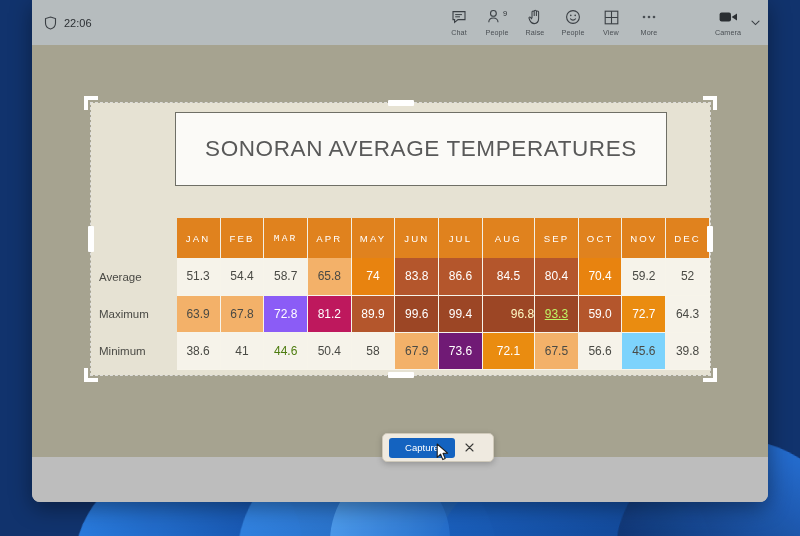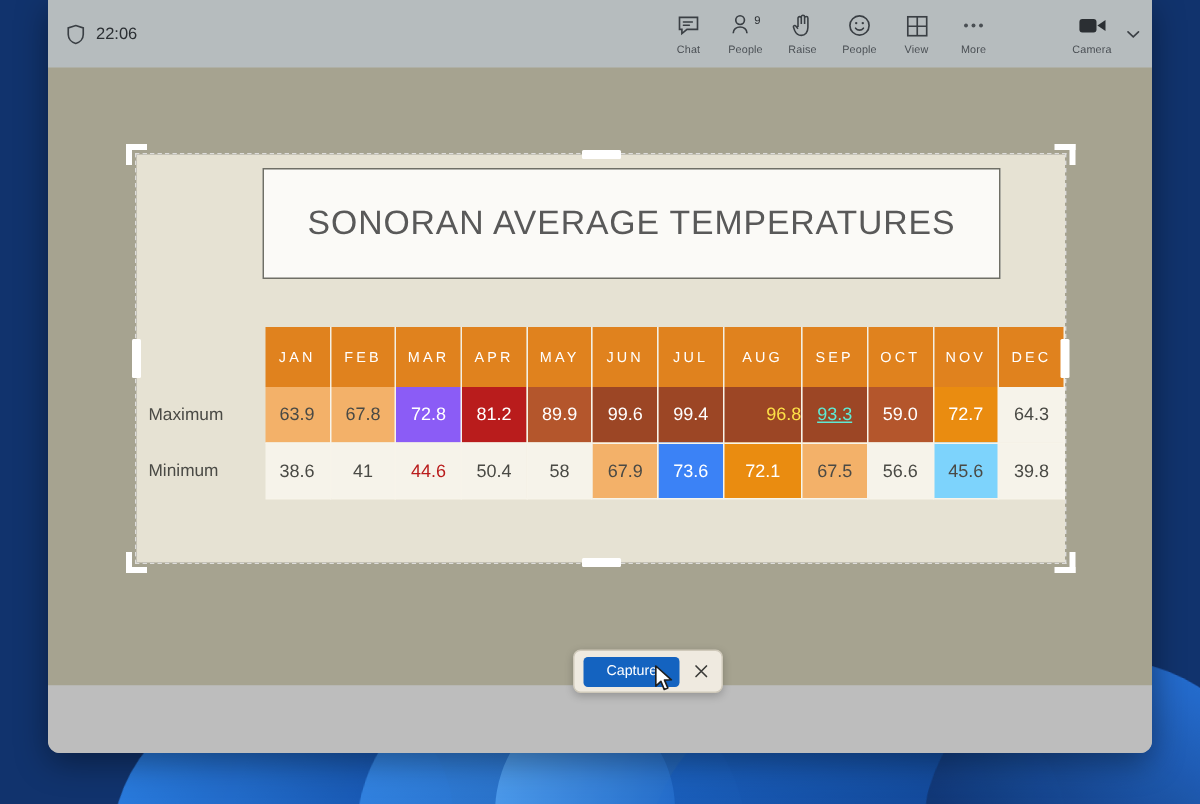--- a/index.html
+++ b/index.html
@@ -162,21 +162,21 @@
     text-align: center;
     font-size: 12px;
     border-right: 1px solid #f7f4ea;
     border-bottom: 1px solid #f7f4ea;
   }
 
   
   #capture-bar {
     position: absolute;
     left: 350px; top: 388px;
-    width: 100px; height: 29px;
+    width: 112px; height: 29px;
     background: #efeae0;
     border: 1px solid #cfc9ba;
     border-radius: 5px;
     box-shadow: 0 2px 6px rgba(0,0,0,0.22);
     display: flex; align-items: center; gap: 6px;
     padding: 0 6px;
     z-index: 20;
   }
   #capture-button {
     width: 66px; height: 20px;
@@ -315,57 +315,72 @@
       <div id="slide-title-box">
         <div id="slide-title">SONORAN AVERAGE TEMPERATURES</div>
       </div>
 
       <table id="heat-table">
         <thead>
           <tr>
             <th class="corner-cell"></th>
           <th class="mhead" style="background: rgb(224, 130, 30);">JAN</th>
               <th class="mhead" style="background: rgb(224, 130, 30);">FEB</th>
-              <th class="mhead" style="background: rgb(224, 130, 30);">MAR</th>
+              <th class="mhead" style="background: rgb(224, 130, 30); font-family: Liberation Mono, monospace;">MAR</th>
               <th class="mhead" style="background: rgb(224, 130, 30);">APR</th>
               <th class="mhead" style="background: rgb(224, 130, 30);">MAY</th>
               <th class="mhead" style="background: rgb(224, 130, 30);">JUN</th>
               <th class="mhead" style="background: rgb(224, 130, 30);">JUL</th>
               <th class="mhead" style="background: rgb(224, 130, 30);">AUG</th>
               <th class="mhead" style="background: rgb(224, 130, 30);">SEP</th>
               <th class="mhead" style="background: rgb(224, 130, 30);">OCT</th>
               <th class="mhead" style="background: rgb(224, 130, 30);">NOV</th>
               <th class="mhead" style="background: rgb(224, 130, 30);">DEC</th>
             </tr>
         </thead>
         <tbody>
             <tr>
+              <td class="rowlabel">Average</td>
+              <td class="vcell" style="background: rgb(246, 243, 234); color: rgb(74, 74, 69);">51.3</td>
+              <td class="vcell" style="background: rgb(246, 243, 234); color: rgb(74, 74, 69);">54.4</td>
+              <td class="vcell" style="background: rgb(246, 243, 234); color: rgb(74, 74, 69);">58.7</td>
+              <td class="vcell" style="background: rgb(243, 177, 105); color: rgb(74, 74, 69);">65.8</td>
+              <td class="vcell" style="background: rgb(232, 131, 15); color: rgb(255, 255, 255);">74</td>
+              <td class="vcell" style="background: rgb(180, 86, 44); color: rgb(255, 255, 255);">83.8</td>
+              <td class="vcell" style="background: rgb(180, 86, 44); color: rgb(255, 255, 255);">86.6</td>
+              <td class="vcell" style="background: rgb(180, 86, 44); color: rgb(255, 255, 255);">84.5</td>
+              <td class="vcell" style="background: rgb(180, 86, 44); color: rgb(255, 255, 255);">80.4</td>
+              <td class="vcell" style="background: rgb(232, 131, 15); color: rgb(255, 255, 255);">70.4</td>
+              <td class="vcell" style="background: rgb(246, 243, 234); color: rgb(74, 74, 69);">59.2</td>
+              <td class="vcell" style="background: rgb(246, 243, 234); color: rgb(74, 74, 69);">52</td>
+            </tr>
+            <tr>
               <td class="rowlabel">Maximum</td>
               <td class="vcell" style="background: rgb(243, 177, 105); color: rgb(74, 74, 69);">63.9</td>
               <td class="vcell" style="background: rgb(243, 177, 105); color: rgb(74, 74, 69);">67.8</td>
               <td class="vcell" style="background: #8b5cf6; color: rgb(255, 255, 255);">72.8</td>
-              <td class="vcell" style="background: #b91c1c; color: rgb(255, 255, 255);">81.2</td>
+              <td class="vcell" style="background: #be185d; color: rgb(255, 255, 255);">81.2</td>
               <td class="vcell" style="background: rgb(180, 86, 44); color: rgb(255, 255, 255);">89.9</td>
               <td class="vcell" style="background: rgb(156, 70, 37); color: rgb(255, 255, 255);">99.6</td>
               <td class="vcell" style="background: rgb(156, 70, 37); color: rgb(255, 255, 255);">99.4</td>
-              <td class="vcell" style="background: rgb(156, 70, 37); color: #fde047; padding-left: 28px;">96.8</td>
-              <td class="vcell" style="background: rgb(156, 70, 37); color: #5eead4; text-decoration: underline;">93.3</td>
+              <td class="vcell" style="background: rgb(156, 70, 37); color: #fef9c3; padding-left: 28px;">96.8</td>
+              <td class="vcell" style="background: rgb(156, 70, 37); color: #bef264; text-decoration: underline;">93.3</td>
               <td class="vcell" style="background: rgb(180, 86, 44); color: rgb(255, 255, 255);">59.0</td>
               <td class="vcell" style="background: rgb(234, 140, 16); color: rgb(255, 255, 255);">72.7</td>
               <td class="vcell" style="background: rgb(246, 243, 234); color: rgb(74, 74, 69);">64.3</td>
             </tr>
             <tr>
               <td class="rowlabel">Minimum</td>
               <td class="vcell" style="background: rgb(246, 243, 234); color: rgb(74, 74, 69);">38.6</td>
               <td class="vcell" style="background: rgb(246, 243, 234); color: rgb(74, 74, 69);">41</td>
-              <td class="vcell" style="background: rgb(246, 243, 234); color: #b91c1c;">44.6</td>
+              <td class="vcell" style="background: rgb(246, 243, 234); color: #4d7c0f;">44.6</td>
               <td class="vcell" style="background: rgb(246, 243, 234); color: rgb(74, 74, 69);">50.4</td>
               <td class="vcell" style="background: rgb(246, 243, 234); color: rgb(74, 74, 69);">58</td>
               <td class="vcell" style="background: rgb(243, 177, 105); color: rgb(74, 74, 69);">67.9</td>
-              <td class="vcell" style="background: #3b82f6; color: rgb(255, 255, 255);">73.6</td>
+              <td class="vcell" style="background: #701a75; color: rgb(255, 255, 255);">73.6</td>
               <td class="vcell" style="background: rgb(234, 140, 16); color: rgb(255, 255, 255);">72.1</td>
               <td class="vcell" style="background: rgb(243, 177, 105); color: rgb(74, 74, 69);">67.5</td>
               <td class="vcell" style="background: rgb(246, 243, 234); color: rgb(74, 74, 69);">56.6</td>
               <td class="vcell" style="background: #7dd3fc; color: rgb(74, 74, 69);">45.6</td>
               <td class="vcell" style="background: rgb(246, 243, 234); color: rgb(74, 74, 69);">39.8</td>
             </tr>
           </tbody>
       </table>
 
       <div class="handle h-corner" style="left:-7px;top:-7px;">

